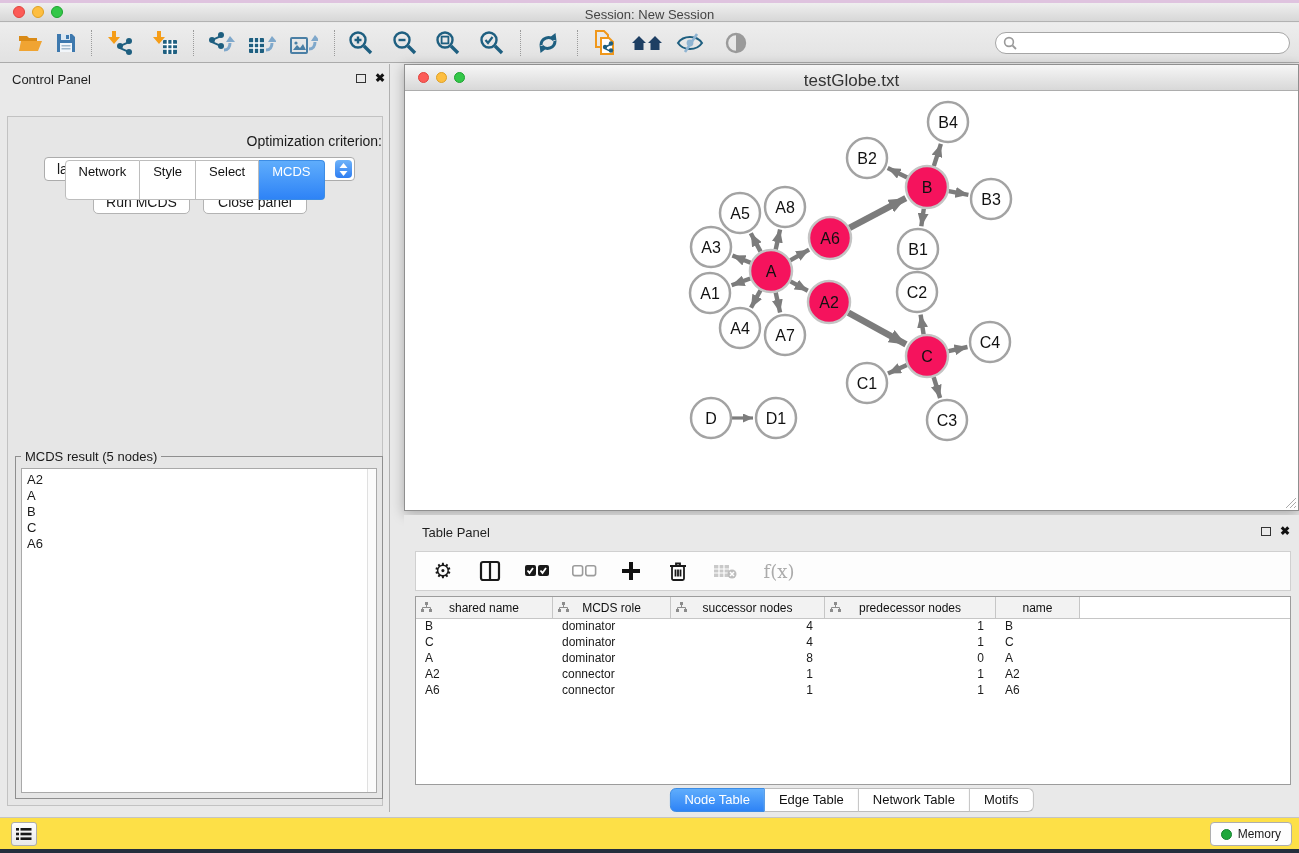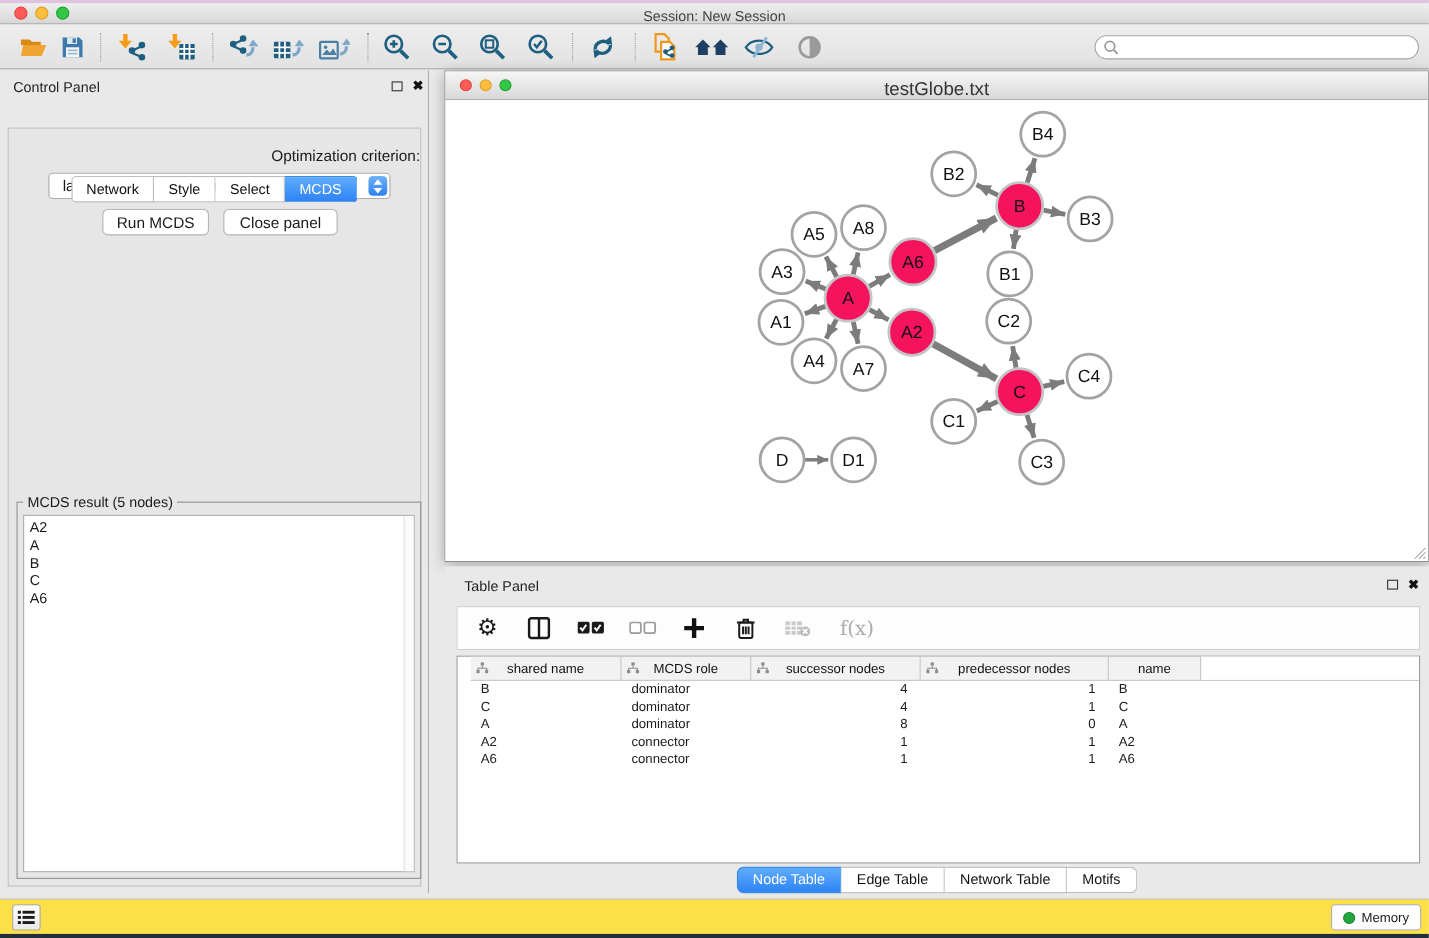--- a/index.html
+++ b/index.html
@@ -27,21 +27,21 @@
     background:#fff; padding:0 8px 0 26px; font-size:13px; outline:none; }
   #search-icon { position:absolute; left:8px; top:4px; }
 
   
   #control-panel { left:0; top:64px; width:390px; height:748px; background:#E9E9E9;
     border-right:1px solid #B0B0B0; }
   .panel-title { font-size:13px; color:#1f1f1f; }
   .float-icon { width:10px; height:9px; border:1.5px solid #333; display:inline-block; }
   .close-icon { font-size:12px; font-weight:bold; color:#111; line-height:10px; }
   #cp-tabs { top:96px; left:50%; transform:translateX(-50%); display:flex; z-index:3; }
-  .tab { font-size:13px; padding:3px 13px 4px; background:#fff; border:1px solid #BDBDBD;
+  .tab { font-size:13px; padding:3px 13px 20px; background:#fff; border:1px solid #BDBDBD;
     border-left:none; color:#111; white-space:nowrap; }
   .tab:first-child { border-left:1px solid #BDBDBD; border-radius:4px 0 0 4px; }
   .tab:last-child { border-radius:0 4px 4px 0; }
   .tab.active { background:linear-gradient(#5FADFC,#2E83F6); color:#fff; border-color:#3C8CE4; }
   #cp-box { left:7px; top:52px; width:376px; height:690px; border:1px solid #C2C2C2; background:#E6E6E6; }
   #opt-label { top:16px; width:100%; text-align:right; font-size:14px; }
   #criterion-select { left:36px; top:40px; width:311px; height:24px; background:#fff;
     border:1px solid #ACACAC; border-radius:4px; font-size:14px; line-height:22px; padding-left:12px; }
   #criterion-stepper { right:2px; top:2px; width:17px; height:18px; border-radius:4px;
     background:linear-gradient(#6FB3F9,#2E7EF2); display:flex; flex-direction:column;
@@ -67,21 +67,21 @@
   #net-canvas { left:0; top:26px; width:893px; height:419px; background:#fff; }
   #net-grip { right:1px; bottom:1px; }
 
   
   #table-panel { left:404px; top:515px; width:895px; height:301px; background:#E9E9E9; }
   #tp-toolbar { left:11px; top:36px; width:876px; height:40px; background:#FDFDFD;
     border:1px solid #D0D0D0; display:flex; align-items:center; gap:21px; padding-left:14px; }
   .tpbtn { display:flex; align-items:center; justify-content:center; width:26px; height:28px; }
   #gear-glyph { font-size:21px; color:#1a1a1a; line-height:20px; }
   #fx-glyph { font-family:"DejaVu Serif", serif; font-size:18px; color:#ABABAB; }
-  #data-table { left:11px; top:81px; width:876px; height:189px; background:#fff; border:1px solid #9C9C9C;padding-left:12px; }
+  #data-table { left:11px; top:81px; width:876px; height:189px; background:#fff; border:1px solid #9C9C9C; }
   #table-header { display:flex; height:22px; background:#F2F2F2; border-bottom:1px solid #C6C6C6; }
   .hcell { position:relative; border-right:1px solid #C6C6C6; font-size:12px; color:#111;
     display:flex; align-items:center; justify-content:center; }
   .hcell .cticon { position:absolute; left:5px; top:5px; }
   .hfill { flex:1; background:#fff; }
   .trow { display:flex; height:16px; font-size:12px; }
   .tcell { overflow:hidden; white-space:nowrap; }
   .al { text-align:left; padding-left:9px; }
   .ar { text-align:right; padding-right:12px; }
   #tp-tabs { top:273px; left:50%; transform:translateX(-50%); display:flex; }

